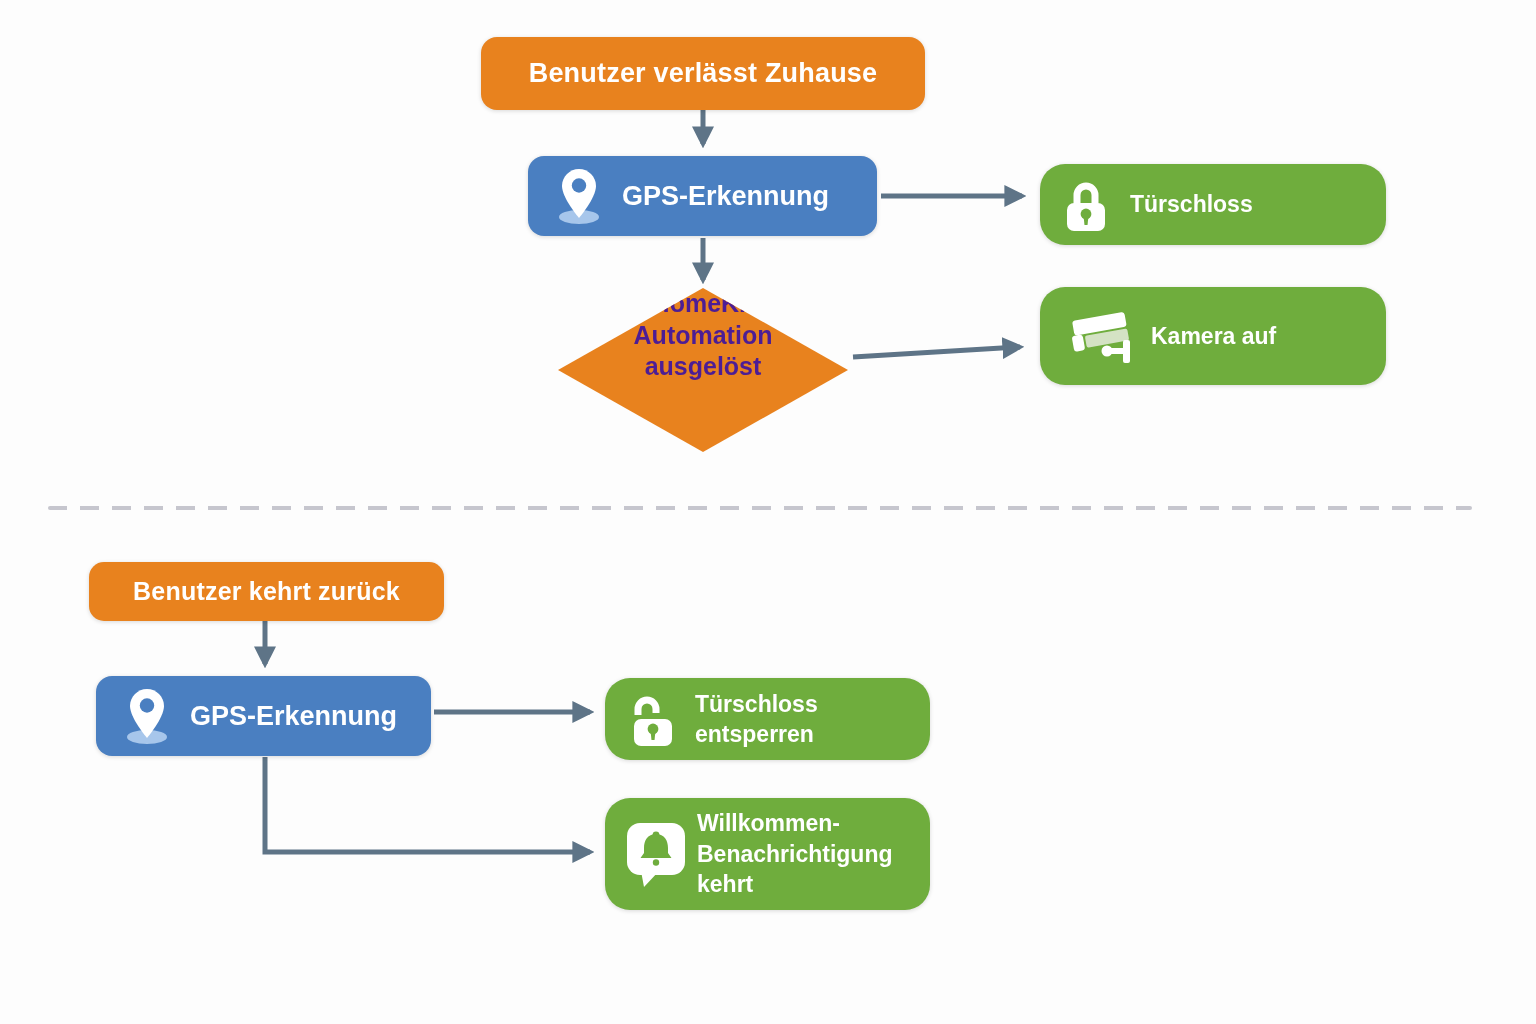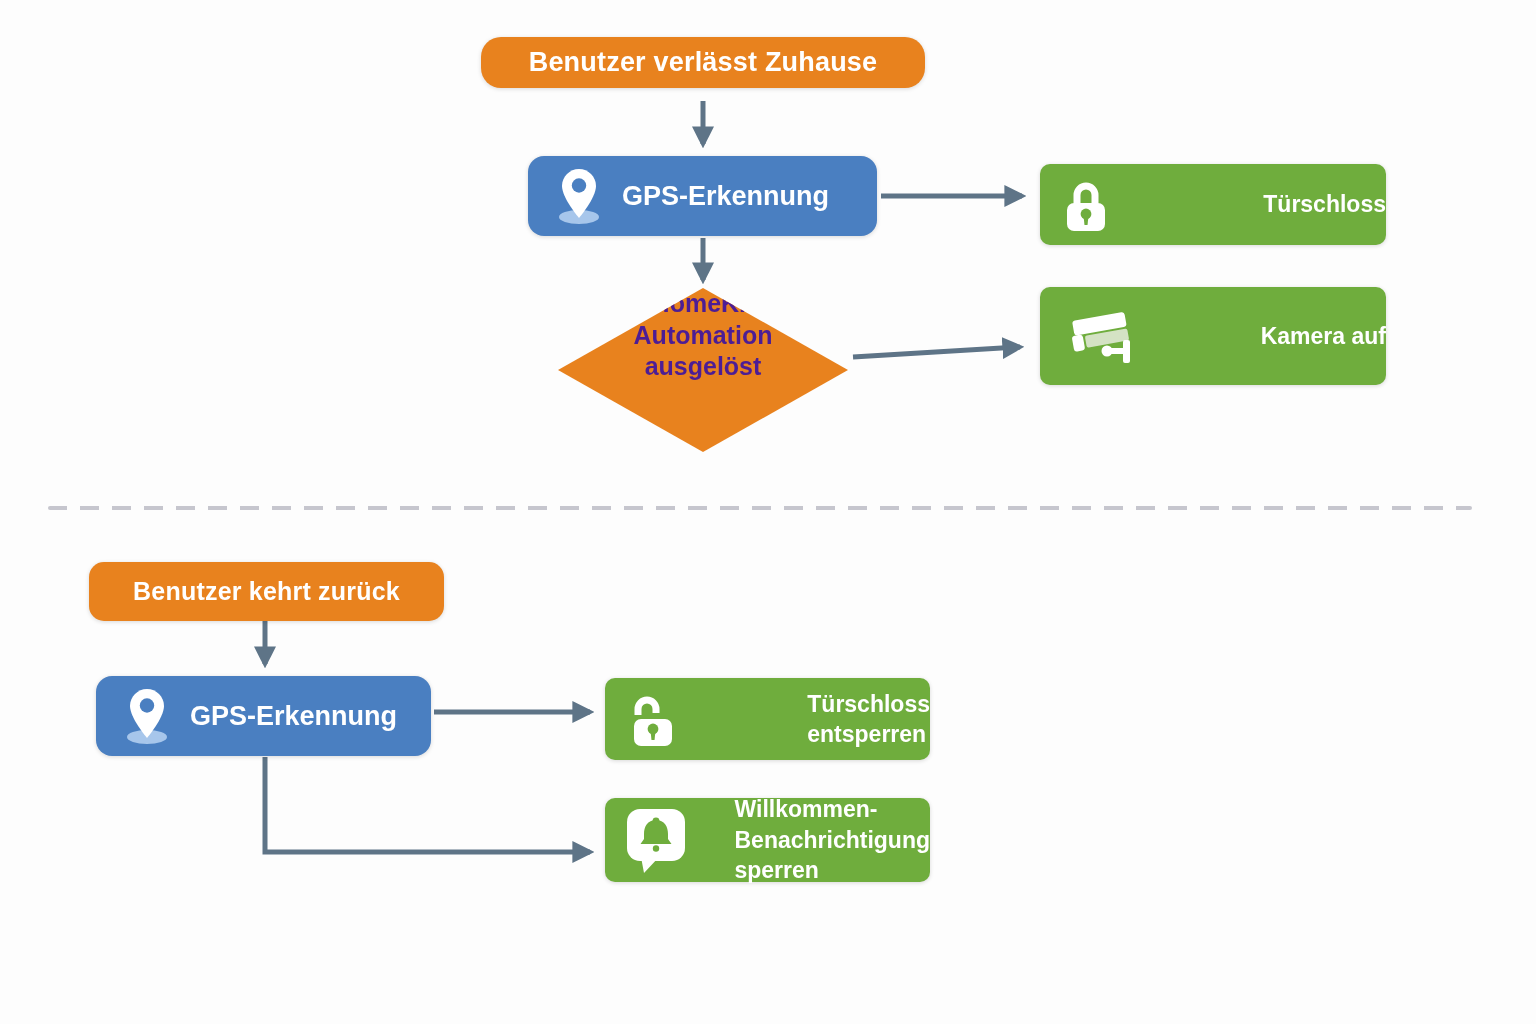--- a/index.html
+++ b/index.html
@@ -38,26 +38,25 @@
   }
   .process{
     background:var(--blue);
     border-radius:16px;
     padding-left:24px;
     gap:16px;
     font-size:27px;
   }
   .action{
     background:var(--green);
-    border-radius:10px;
+    border-radius:25px;
     padding-left:20px;
     gap:18px;
     font-size:23px;
     line-height:1.32;
-    justify-content:space-between;
   }
   .action .label{display:flex;flex-direction:column;}
   .diamond{
     position:absolute;
     background:var(--orange);
     clip-path:polygon(50% 0%, 100% 50%, 50% 100%, 0% 50%);
     color:#4c1d95;font-weight:700;font-size:25px;line-height:1.26;
     display:flex;align-items:flex-start;justify-content:center;text-align:center;
   }
   .diamond .label{display:flex;flex-direction:column;}
@@ -84,21 +83,21 @@
       <path d="M703 101 L703 144" marker-end="url(#ah)"></path>
       <path d="M881 196 L1022 196" marker-end="url(#ah)"></path>
       <path d="M703 238 L703 280" marker-end="url(#ah)"></path>
       <path d="M853 357 L1020 347" marker-end="url(#ah)"></path>
       <path d="M265 621 L265 664" marker-end="url(#ah)"></path>
       <path d="M434 712 L590 712" marker-end="url(#ah)"></path>
       <path d="M265 757 L265 852 L590 852" marker-end="url(#ah)"></path>
     </g>
   </svg>
 
-  <div class="node start" style="left:481px;top:37px;width:444px;height:51px;border-radius:20px;">
+  <div class="node start" style="left:481px;top:37px;width:444px;height:73px;">
     <span>Benutzer verlässt Zuhause</span>
   </div>
 
   <div class="node process" style="left:528px;top:156px;width:349px;height:80px;">
     <span class="icon">
       <svg width="54" height="60" viewBox="0 0 54 60">
         <ellipse cx="27" cy="51" rx="20" ry="7" fill="#A7C6EB"></ellipse>
         <path d="M27 3 C17.6 3 10 10.6 10 20 c0 12 17 32 17 32 s17-20 17-32 C44 10.6 36.4 3 27 3 z" fill="#FFFFFF"></path>
         <circle cx="27" cy="19.5" r="7.2" fill="#4A7FC1"></circle>
       </svg>
@@ -171,30 +170,30 @@
         <circle cx="28" cy="39" r="5.4" fill="#6FAD3D"></circle>
         <path d="M25.5 41 h5 l-1 9 h-3 z" fill="#6FAD3D"></path>
       </svg>
     </span>
     <span class="label">
       <span>Türschloss</span>
       <span>entsperren</span>
     </span>
   </div>
 
-  <div class="node action" style="left:605px;top:798px;width:325px;height:84px;gap:8px;">
+  <div class="node action" style="left:605px;top:798px;width:325px;height:112px;gap:8px;">
     <span class="icon">
       <svg width="64" height="70" viewBox="0 0 64 70">
         <rect x="2" y="4" width="58" height="52" rx="13" fill="#FFFFFF"></rect>
         <polygon points="16,52 34,52 19,68" fill="#FFFFFF"></polygon>
         <circle cx="31" cy="16" r="3.4" fill="#6FAD3D"></circle>
         <path d="M31 15 c-8.5 0 -12 6.5 -12 14 v5 l-3.5 5 h31 l-3.5 -5 v-5 c0 -7.5 -3.5 -14 -12 -14 z" fill="#6FAD3D"></path>
         <circle cx="31" cy="43.5" r="3.2" fill="#6FAD3D"></circle>
       </svg>
     </span>
     <span class="label">
       <span>Willkommen-</span>
       <span>Benachrichtigung</span>
-      <span>sperren</span>
+      <span>kehrt</span>
     </span>
   </div>
 
 </div>
 
 </body></html>

